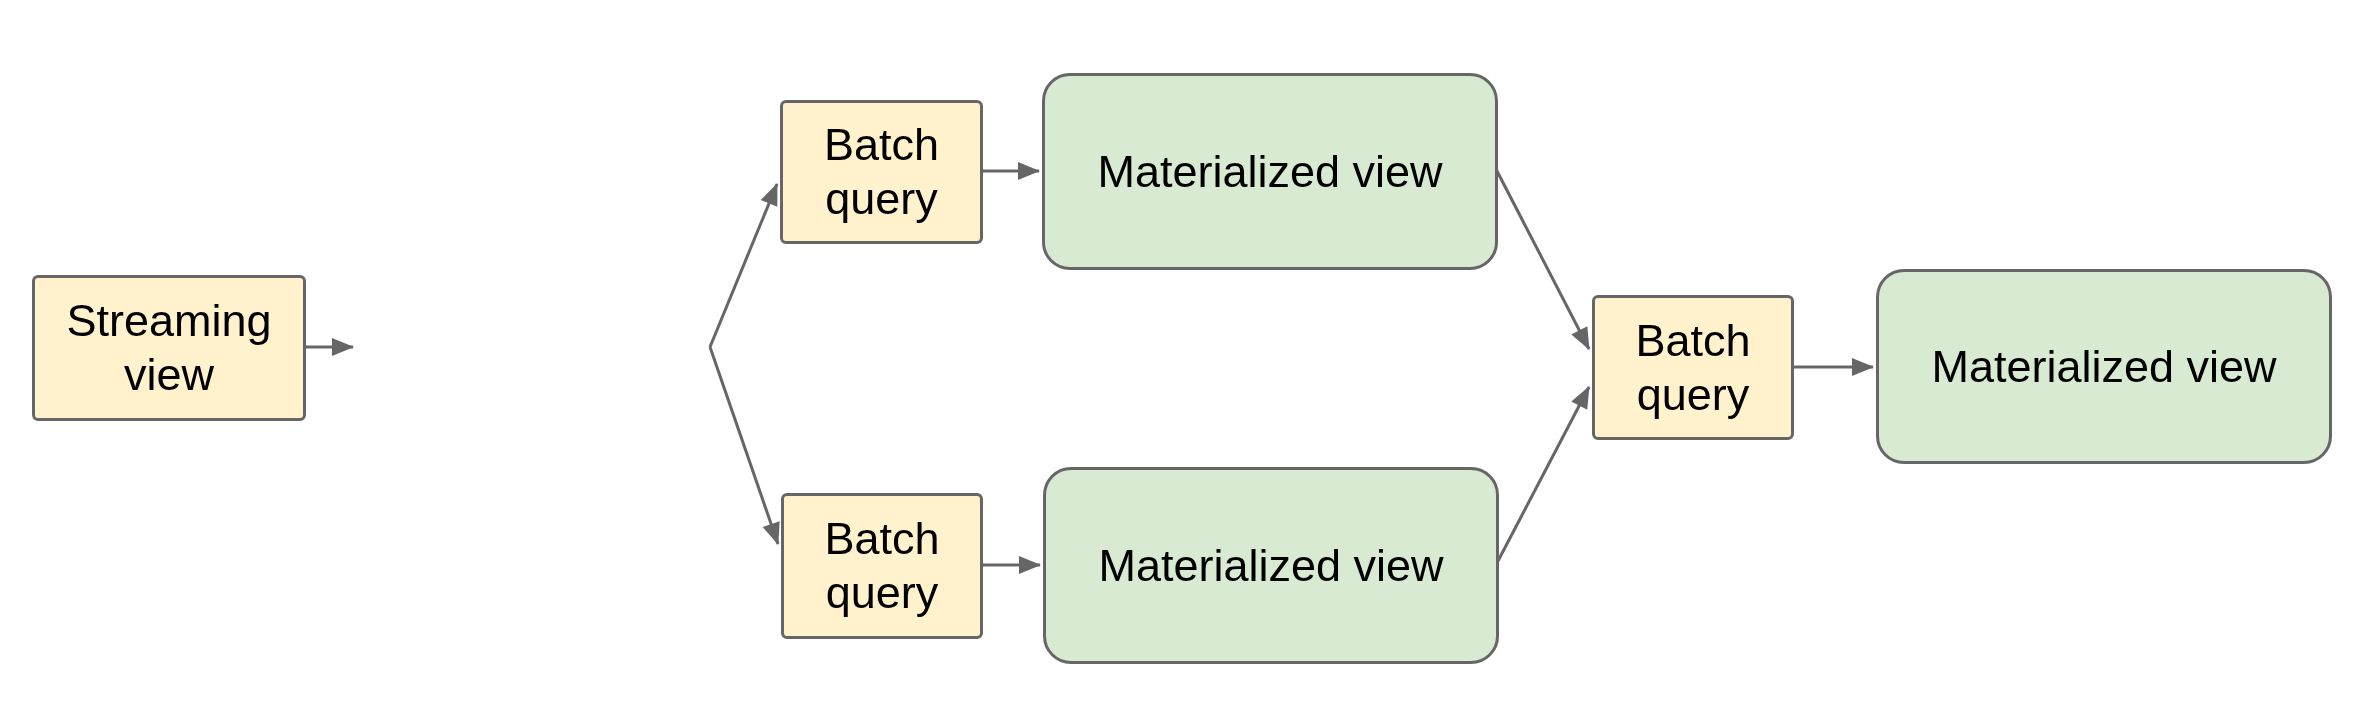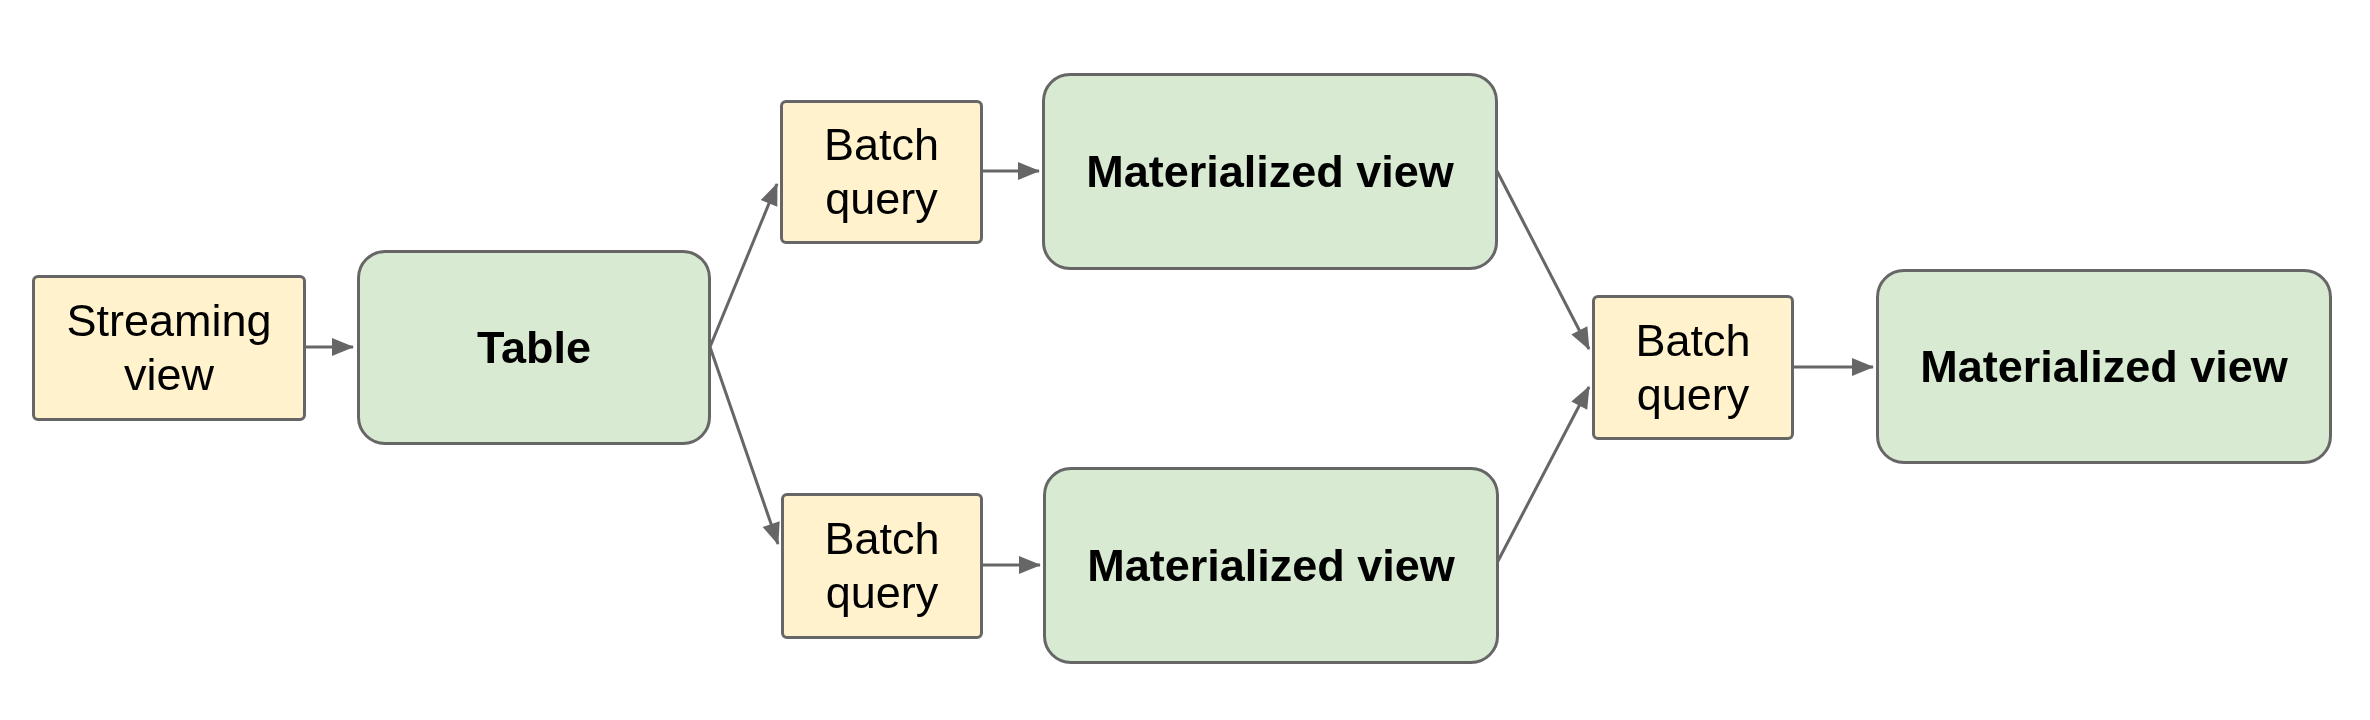--- a/index.html
+++ b/index.html
@@ -44,21 +44,20 @@
     line-height: 1.2;
     border: 3px solid var(--node-border, #666666);
   }
   .node.query {
     background: var(--query-fill, #fff2cc);
     border-radius: 6px;
   }
   .node.entity {
     background: var(--view-fill, #d9ead3);
     border-radius: 28px;
-    font-weight: bold;
   }
   .node .label {
     display: block;
     padding: 0 14px;
   }
 </style>
 </head>
 <body>
 
 <div class="canvas">
@@ -76,23 +75,20 @@
     <line x1="982" y1="565" x2="1040" y2="565" marker-end="url(#arrow)"></line>
     <line x1="1497" y1="171" x2="1589" y2="349" marker-end="url(#arrow)"></line>
     <line x1="1498" y1="561" x2="1589" y2="387" marker-end="url(#arrow)"></line>
     <line x1="1793" y1="367" x2="1873" y2="367" marker-end="url(#arrow)"></line>
   </svg>
 
   <div class="node query" style="left:32px; top:275px; width:274px; height:146px;">
     <span class="label">Streaming view</span>
   </div>
 
-  <div class="node entity" style="left:357px; top:250px; width:354px; height:195px;">
-    <span class="label">Table</span>
-  </div>
 
   <div class="node query" style="left:780px; top:100px; width:203px; height:144px;">
     <span class="label">Batch query</span>
   </div>
 
   <div class="node entity" style="left:1042px; top:73px; width:456px; height:197px;">
     <span class="label">Materialized view</span>
   </div>
 
   <div class="node query" style="left:781px; top:493px; width:202px; height:146px;">

